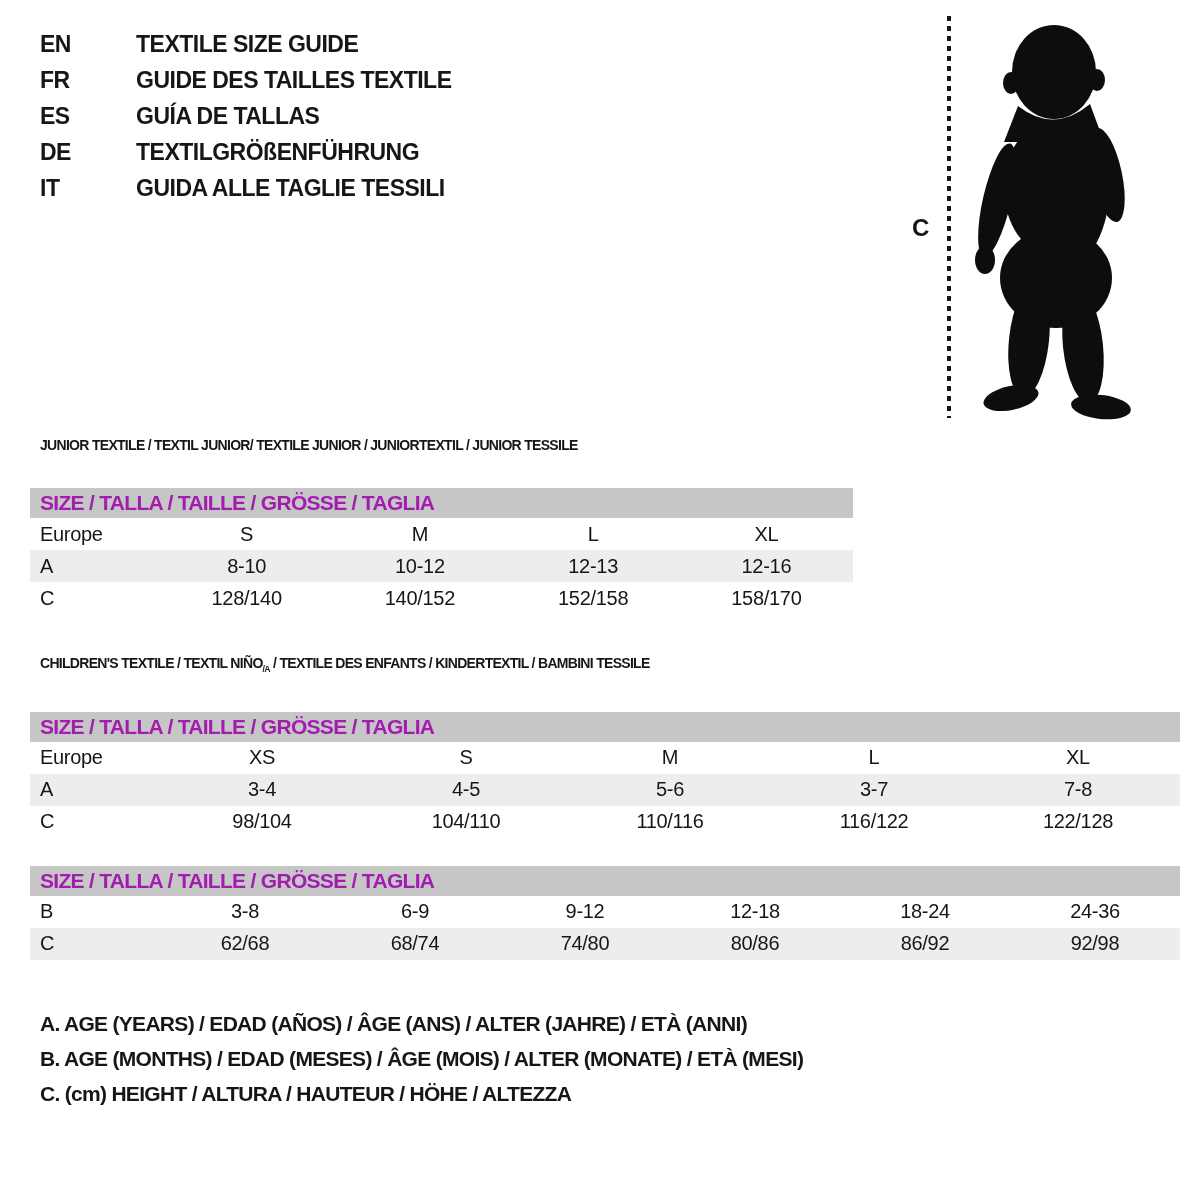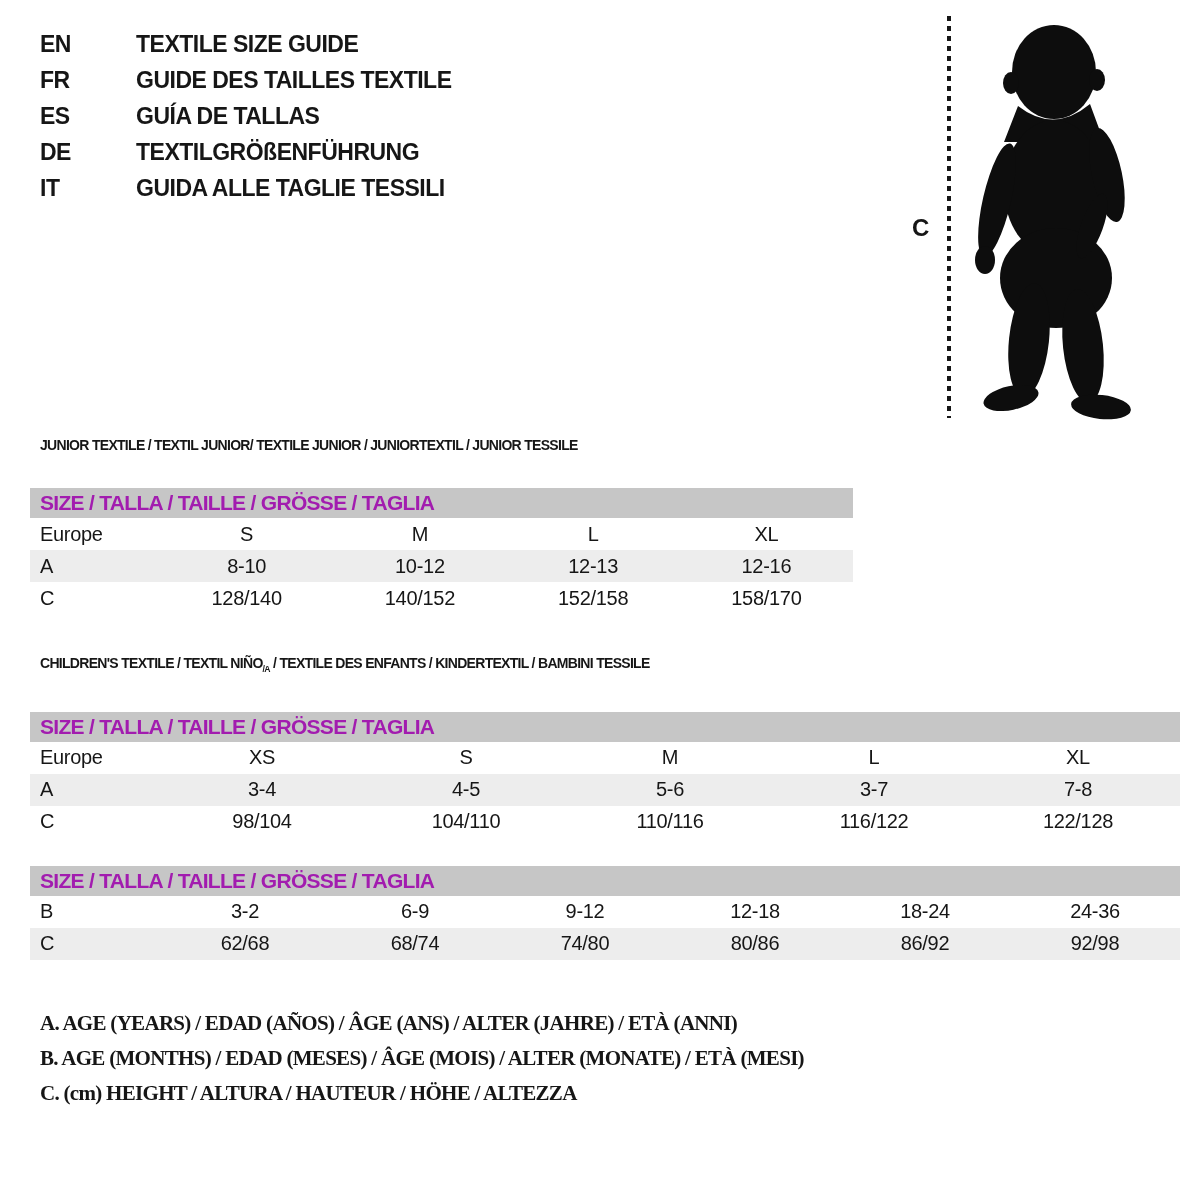--- a/index.html
+++ b/index.html
@@ -37,21 +37,21 @@
     padding-left:10px;font-size:21px;font-weight:700;letter-spacing:-0.7px;color:#a21caf;
   }
   .trow{display:flex;height:32px;align-items:center;font-size:20px;letter-spacing:-0.3px;}
   .trow.striped{background:var(--stripe);}
   .tlabel{width:130px;padding-left:10px;box-sizing:border-box;}
   .tcell{flex:1;text-align:center;}
   .gap-sec{margin-top:34px;}
   .gap-sec-sm{margin-top:29px;}
   
   .legend{margin:46px 0 0 10px;}
-  .legend-line{font-size:21px;font-weight:700;letter-spacing:-0.7px;line-height:35px;font-family:Liberation Serif, serif;}
+  .legend-line{font-size:21px;font-weight:700;letter-spacing:-0.7px;line-height:35px;}
 </style>
 </head>
 <body>
 
 <div class="canvas">
 
   <div class="lang-block">
     <div class="lang-row">
       <span class="lang-code">EN</span>
       <span class="lang-title">TEXTILE SIZE GUIDE</span>
@@ -158,21 +158,21 @@
             <div class="tcell">122/128</div>
           </div>
         </div>
     </div>
 
     <div class="size-table t-wide">
       <div class="band">SIZE / TALLA / TAILLE / GRÖSSE / TAGLIA</div>
       <div>
           <div class="trow">
             <div class="tlabel">B</div>
-            <div class="tcell">3-2</div>
+            <div class="tcell">3-8</div>
             <div class="tcell">6-9</div>
             <div class="tcell">9-12</div>
             <div class="tcell">12-18</div>
             <div class="tcell">18-24</div>
             <div class="tcell">24-36</div>
           </div>
           <div class="trow striped">
             <div class="tlabel">C</div>
             <div class="tcell">62/68</div>
             <div class="tcell">68/74</div>

